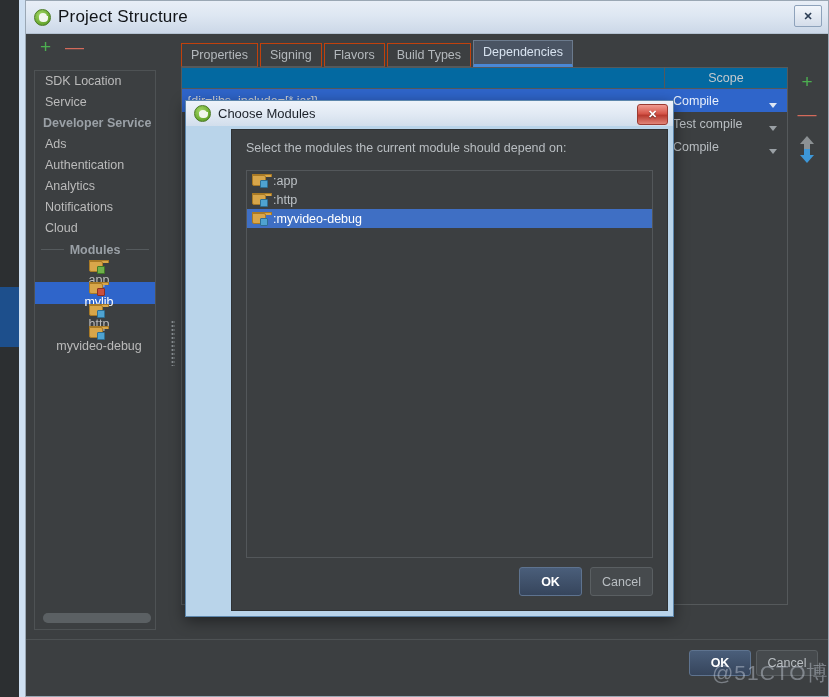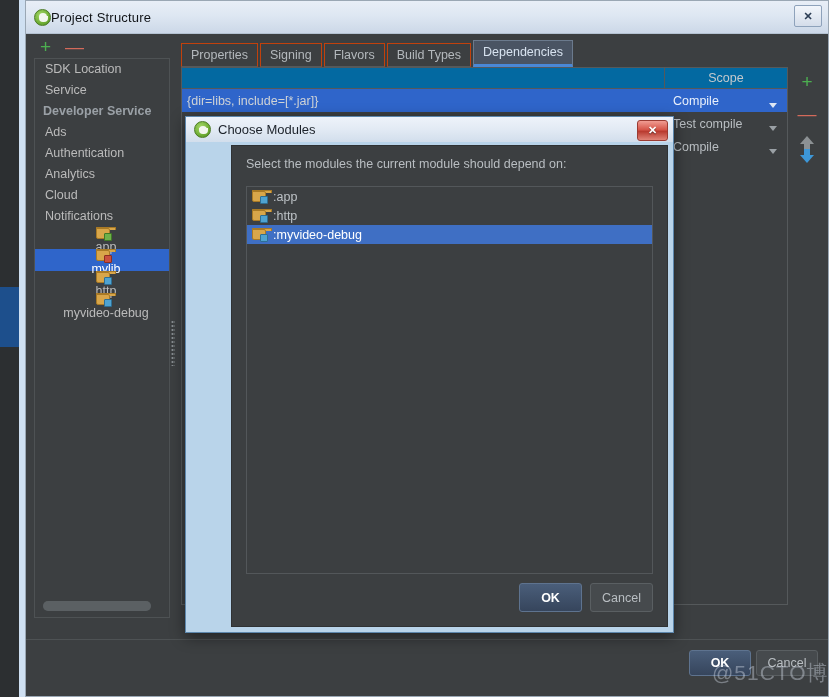--- a/index.html
+++ b/index.html
@@ -51,22 +51,23 @@
     height: 33px;
     background: linear-gradient(to bottom, #e8eef7 0%, #dee7f2 45%, #ccd8e8 100%);
     border-bottom: 1px solid #b4c2d2;
     display: flex;
     align-items: center;
     padding-left: 8px;
     box-sizing: border-box;
     position: relative;
   }
   #ps-titlebar .title-txt {
-    font-size: 13px;
+    font-size: 17px;
     color: #111418;
+    margin-left: 7px;
     letter-spacing: .2px;
   }
   .droid-icon {
     width: 17px; height: 17px;
     border-radius: 50%;
     background: radial-gradient(circle at 40% 35%, #a7d96b 0%, #6fae34 60%, #4c8a22 100%);
     position: relative;
     flex: 0 0 auto;
     border: 1px solid #4b7a25;
     box-sizing: border-box;
@@ -129,22 +130,22 @@
   }
   .tb-minus {
     color: #d46a5a;
     font-size: 19px;
     line-height: 1;
     cursor: pointer;
     font-weight: 300;
   }
   #side-list {
     position: absolute;
-    left: 4px; top: 24px;
-    width: 136px; height: 560px;
+    left: 4px; top: 36px;
+    width: 122px; height: 560px;
     background: #3c3f41;
     border: 1px solid #4e5254;
     box-sizing: border-box;
     overflow: hidden;
   }
   .side-item {
     height: 21px;
     line-height: 21px;
     padding-left: 10px;
     color: #bbbbbb;
@@ -435,21 +436,21 @@
     color: rgba(210, 218, 228, 0.42);
     letter-spacing: 1px;
     pointer-events: none;
     white-space: nowrap;
     font-family: "Liberation Sans", sans-serif;
   }
 
   
   #dlg {
     position: absolute;
-    left: 185px; top: 116px;
+    left: 185px; top: 100px;
     width: 489px; height: 517px;
     background: #b9d4ea;
     border: 1px solid #5d87ad;
     box-sizing: border-box;
     box-shadow: 0 4px 14px rgba(0,0,0,.45);
   }
   #dlg-title {
     height: 25px;
     background: linear-gradient(to bottom, #eef3fa 0%, #e2eaf4 50%, #d2deec 100%);
     display: flex;
@@ -547,23 +548,28 @@
         <span class="tb-minus">—</span>
       </div>
 
       <div id="side-list">
         <div class="side-item">SDK Location</div>
         <div class="side-item">Service</div>
         <div class="side-item group">Developer Service</div>
         <div class="side-item">Ads</div>
         <div class="side-item">Authentication</div>
         <div class="side-item">Analytics</div>
+        <div class="side-item">Notifications</div>
         <div class="side-item">Cloud</div>
-        <div class="side-item">Notifications</div>
-
+
+        <div class="side-sep">
+          <span class="ln"></span>
+          <span class="lbl">Modules</span>
+          <span class="ln"></span>
+        </div>
 
         <div class="mod-item">
           <span class="folder-ico app">
               <span class="tab"></span>
               <span class="bk"></span>
               <span class="badge"></span>
             </span>
           <span>app</span>
         </div>
         <div class="mod-item selected">

